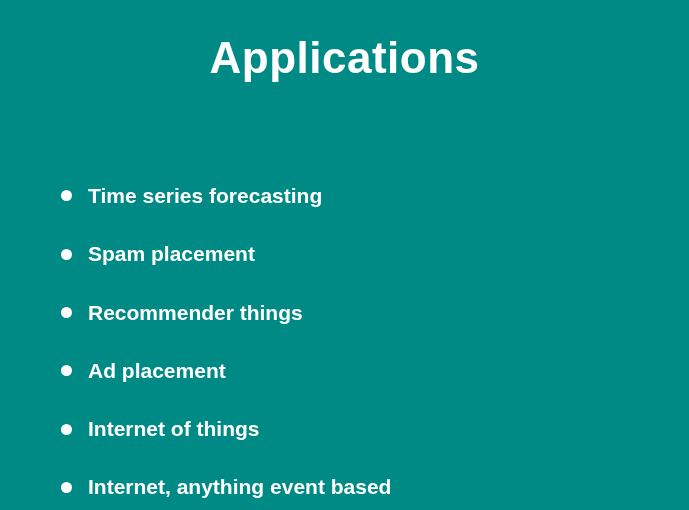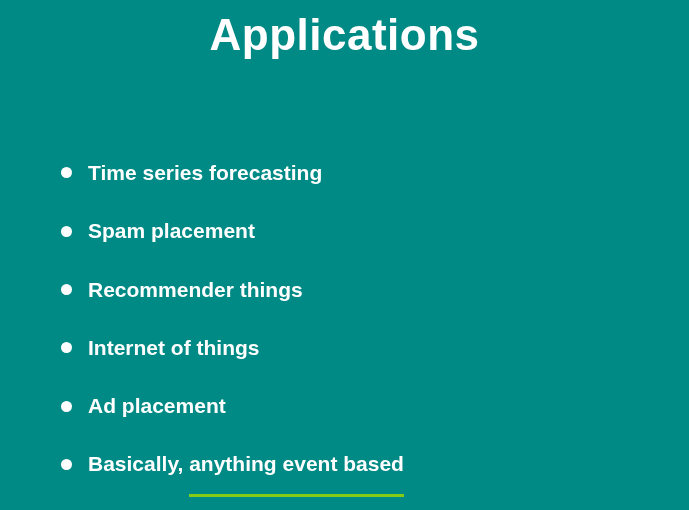--- a/index.html
+++ b/index.html
@@ -14,21 +14,21 @@
     font-family: "Liberation Sans", sans-serif;
     overflow: hidden;
   }
   .slide {
     width: 689px;
     height: 510px;
     position: relative;
   }
   .slide-title {
     margin: 0;
-    padding-top: 9px;
+    padding-top: 32px;
     text-align: center;
     font-size: 44px;
     line-height: 1.2;
     font-weight: 700;
     letter-spacing: 0.5px;
   }
   ul.bullet-list {
     list-style: none;
     margin: 82px 0 0 0;
     padding: 0 0 0 61px;
@@ -73,28 +73,28 @@
       <span>Spam placement</span>
     </li>
 
     <li>
       <span class="bullet-dot"></span>
       <span>Recommender things</span>
     </li>
 
     <li>
       <span class="bullet-dot"></span>
+      <span>Ad placement</span>
+    </li>
+
+    <li>
+      <span class="bullet-dot"></span>
       <span>Internet of things</span>
     </li>
 
     <li>
       <span class="bullet-dot"></span>
-      <span>Ad placement</span>
-    </li>
-
-    <li>
-      <span class="bullet-dot"></span>
-      <span><span>Basically, </span><span class="underlined">anything event based</span></span>
+      <span><span>Internet, </span><span class="underlined">anything event based</span></span>
     </li>
 
   </ul>
 
 </div>
 
 </body></html>

